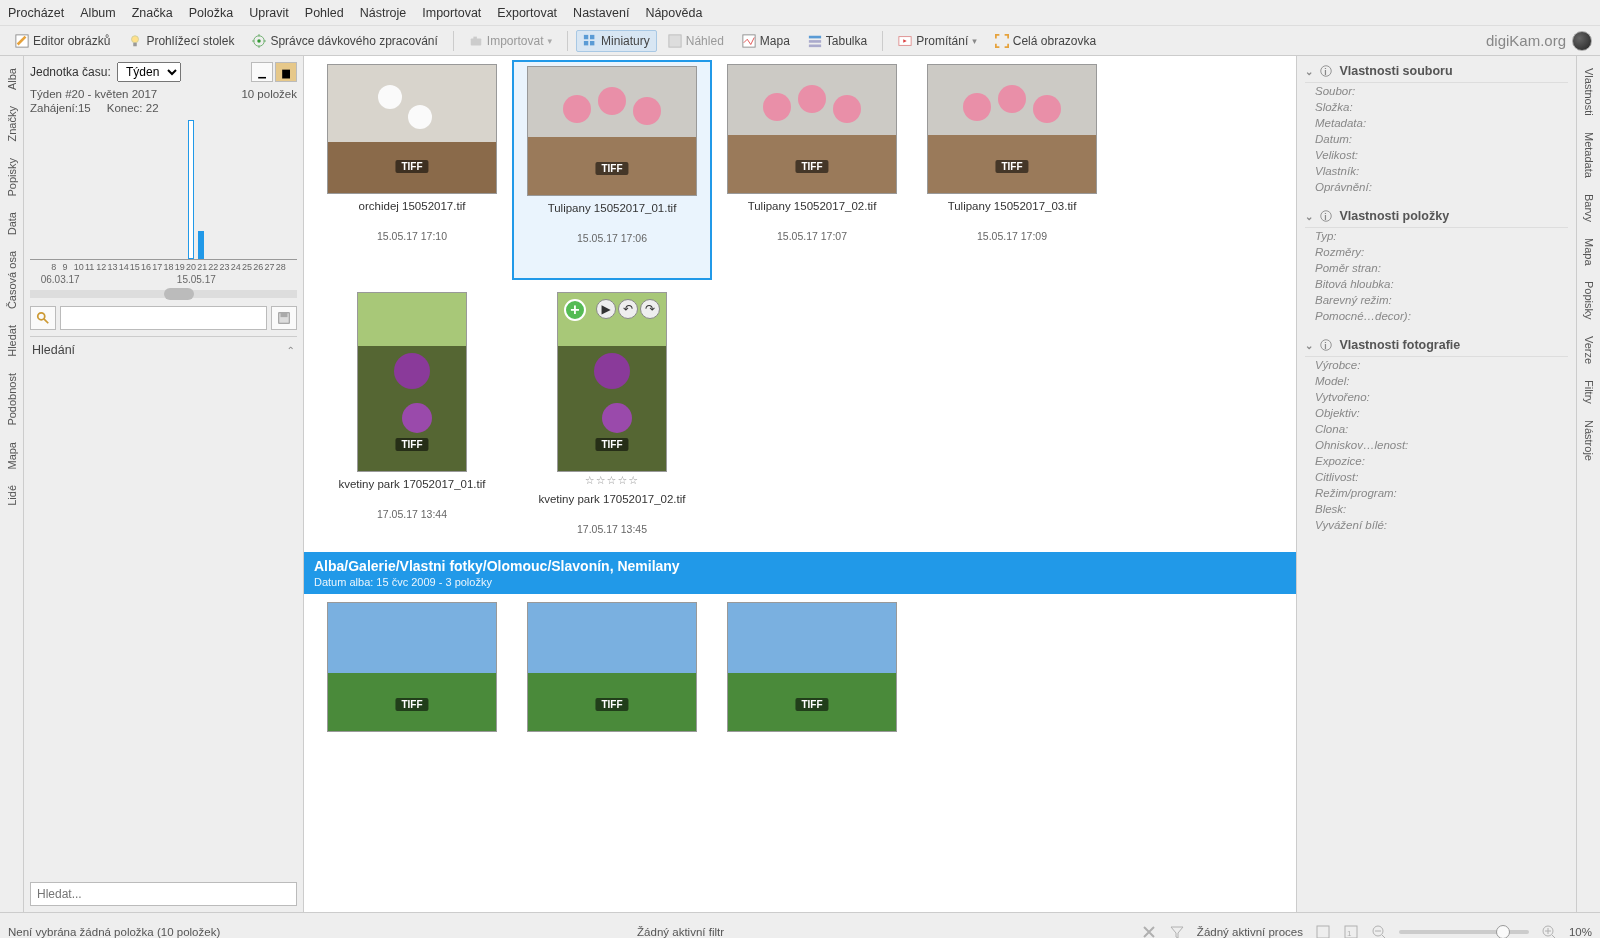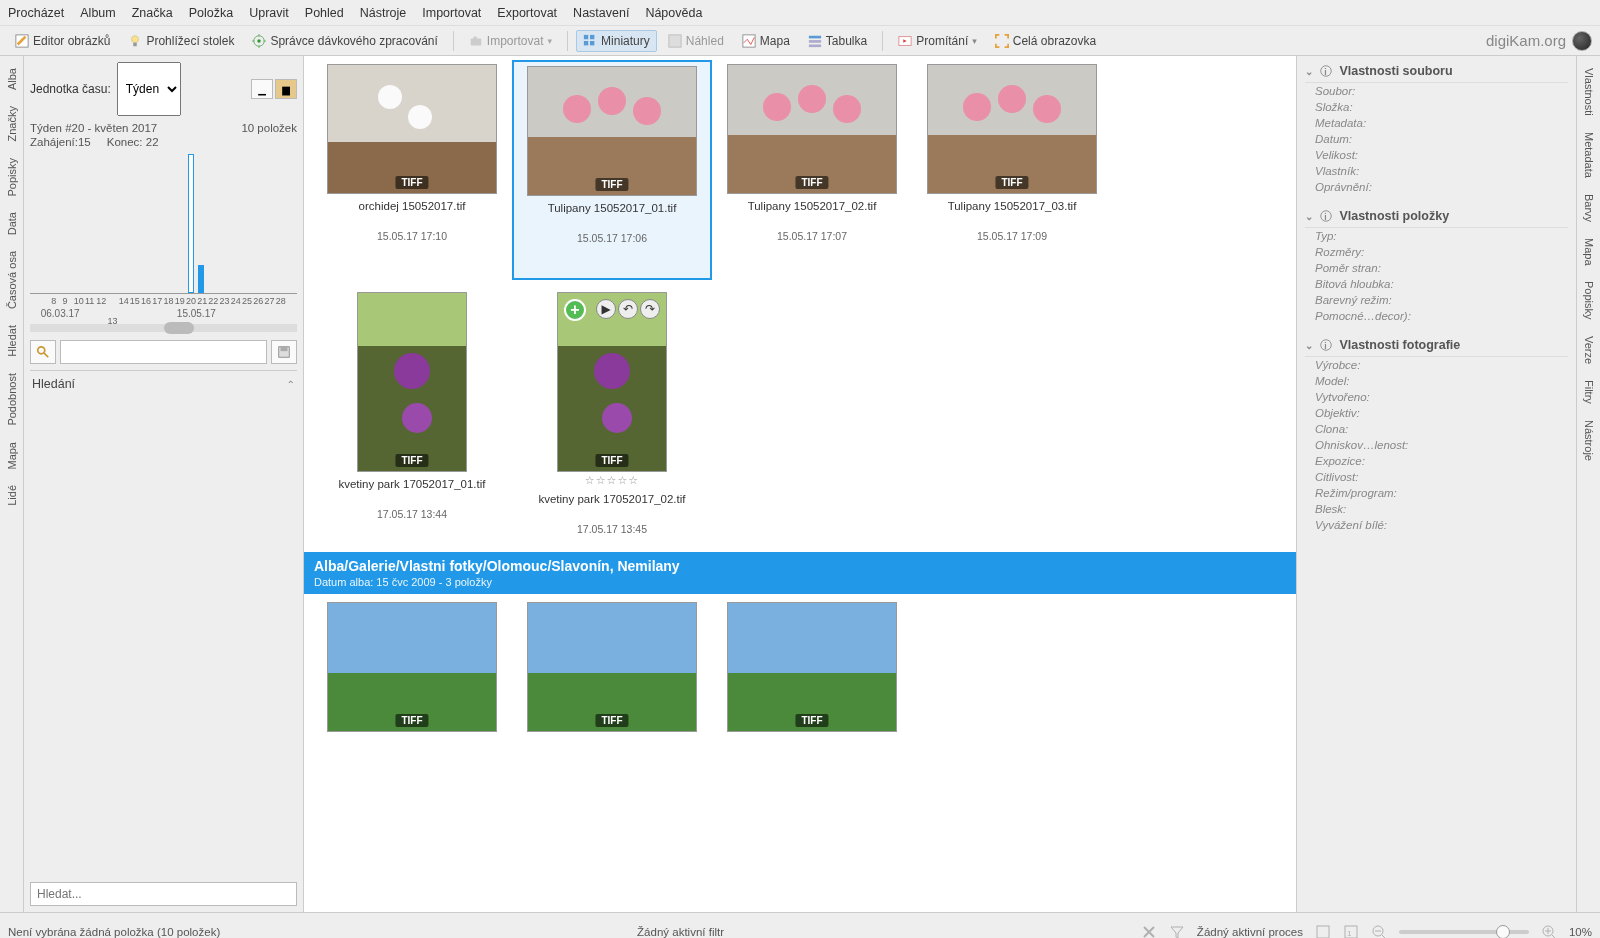--- a/index.html
+++ b/index.html
@@ -27,21 +27,21 @@
 .ltabs { width: 24px; background: #eeeeee; border-right: 1px solid #ccc; display: flex; flex-direction: column; align-items: center; padding-top: 4px; }
 .ltabs .vtab { writing-mode: vertical-rl; transform: rotate(180deg); font-size: 11px; color: #555; padding: 8px 2px; display: flex; align-items: center; gap: 4px; cursor: default; }
 
 
 .rtabs { width: 24px; background: #eeeeee; border-left: 1px solid #ccc; display: flex; flex-direction: column; align-items: center; padding-top: 4px; }
 .rtabs .vtab { writing-mode: vertical-rl; font-size: 11px; color: #555; padding: 8px 2px; display: flex; align-items: center; gap: 4px; cursor: default; }
 
 
 .lpanel { width: 280px; background: #eeeeee; border-right: 1px solid #ccc; display: flex; flex-direction: column; padding: 6px; }
 .timeunit { display: flex; align-items: center; gap: 6px; margin-bottom: 6px; }
-.timeunit select { font-size: 12px; padding: 18px 4px; }
+.timeunit select { font-size: 12px; padding: 1px 4px; text-align: center; }
 .timeunit .tbuttons { margin-left: auto; display: flex; gap: 2px;}
 .timeunit .tbuttons button { width:22px; height:20px; border:1px solid #bbb; background:#fafafa; font-size:10px;}
 .weekinfo { font-size: 11.5px; color: #555; margin-bottom: 2px; display:flex; justify-content:space-between;}
 .startend { font-size: 11.5px; color: #555; margin-bottom: 6px; }
 .histogram { height: 140px; position: relative; margin-bottom: 2px; border-bottom:1px solid #999;}
 .histogram .bar { position: absolute; bottom: 0; width: 6px; background: #333; }
 .histaxis { height:24px; position:relative; font-size:9px; color:#666;}
 .histaxis .tick { position:absolute; top:0; }
 .histaxis .lbl { position:absolute; top:12px; font-size:10px;}
 .histslider { height:8px; background:#ddd; position:relative; margin:4px 0 8px 0;}
@@ -54,21 +54,21 @@
 .lpanel .bottomsearch input{ width:100%; border:1px solid #bbb; padding:4px 6px; font-size:12px; color:#888;}
 
 
 .center { flex: 1; background: #fff; overflow-y: auto; position:relative; }
 .center::-webkit-scrollbar{width:12px;} .center::-webkit-scrollbar-thumb{background:#ccc;border-radius:6px;}
 .grid { display: flex; flex-wrap: wrap; gap: 0; padding: 4px 8px; }
 .cell { width: 200px; height: 220px; display:flex; flex-direction:column; align-items:center; padding:4px; position:relative;}
 .cell.selected { border:2px solid #2199e8; background:#eaf4fd; }
 .thumb { width: 170px; height: 130px; border:1px solid #999; position:relative; background:#888; overflow:hidden; display:flex; align-items:center; justify-content:center;}
 .thumb.tall { width:110px; height:180px;}
-.badge { position:absolute; bottom:4px; left:50%; transform:translateX(-50%); background:rgba(0,0,0,.55); color:#fff; font-size:10px; font-weight:bold; padding:1px 6px; border-radius:2px;}
+.badge { position:absolute; bottom:20px; left:50%; transform:translateX(-50%); background:rgba(0,0,0,.55); color:#fff; font-size:10px; font-weight:bold; padding:1px 6px; border-radius:2px;}
 .fname { font-size:11.5px; color:#333; margin-top:6px; text-align:right;}
 .fdate { font-size:10.5px; color:#666; margin-top:18px;}
 .stars { font-size:11px; color:#999; margin-top:2px; letter-spacing:1px;}
 .overlay-icons{position:absolute; top:6px; right:6px; display:flex; gap:2px;}
 .oicon{width:20px;height:20px;border-radius:50%;background:#eee;border:1px solid #888;display:flex;align-items:center;justify-content:center;font-size:12px;}
 .plusicon{position:absolute;top:6px;left:6px;width:22px;height:22px;background:#5b5;border-radius:50%;border:2px solid #fff;display:flex;align-items:center;justify-content:center;color:#fff;font-weight:bold;font-size:16px;}
 
 .groupheader { background:#2199e8; color:#fff; padding:6px 10px; }
 .groupheader .gtitle{ font-size:14px; font-weight:bold;}
 .groupheader .gsub{ font-size:11px; opacity:.9; margin-top:2px;}
@@ -240,21 +240,21 @@
       <div class="bar" style="left:63%;height:20%;background:#2199e8;"></div>
     </div>
     <div class="histaxis" id="histaxis">
       <span class="lbl" style="left:4%">06.03.17</span>
       <span class="lbl" style="left:55%">15.05.17</span>
     <span class="tick" style="left: 8%;">8</span>
         <span class="tick" style="left: 12.2%;">9</span>
         <span class="tick" style="left: 16.4%;">10</span>
         <span class="tick" style="left: 20.6%;">11</span>
         <span class="tick" style="left: 24.8%;">12</span>
-        <span class="tick" style="left: 29%; margin-top: 20px;">13</span>
+        <span class="tick" style="left: 29%;">13</span>
         <span class="tick" style="left: 33.2%;">14</span>
         <span class="tick" style="left: 37.4%;">15</span>
         <span class="tick" style="left: 41.6%;">16</span>
         <span class="tick" style="left: 45.8%;">17</span>
         <span class="tick" style="left: 50%;">18</span>
         <span class="tick" style="left: 54.2%;">19</span>
         <span class="tick" style="left: 58.4%;">20</span>
         <span class="tick" style="left: 62.6%;">21</span>
         <span class="tick" style="left: 66.8%;">22</span>
         <span class="tick" style="left: 71%;">23</span>

